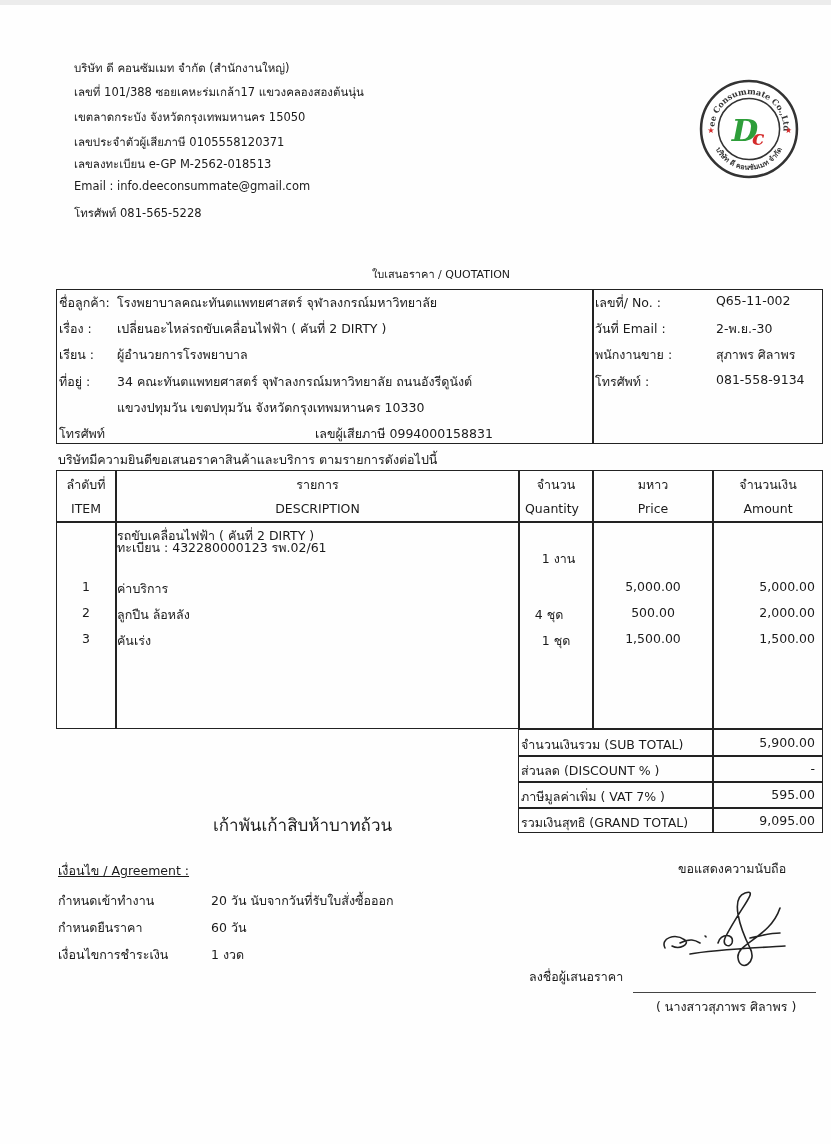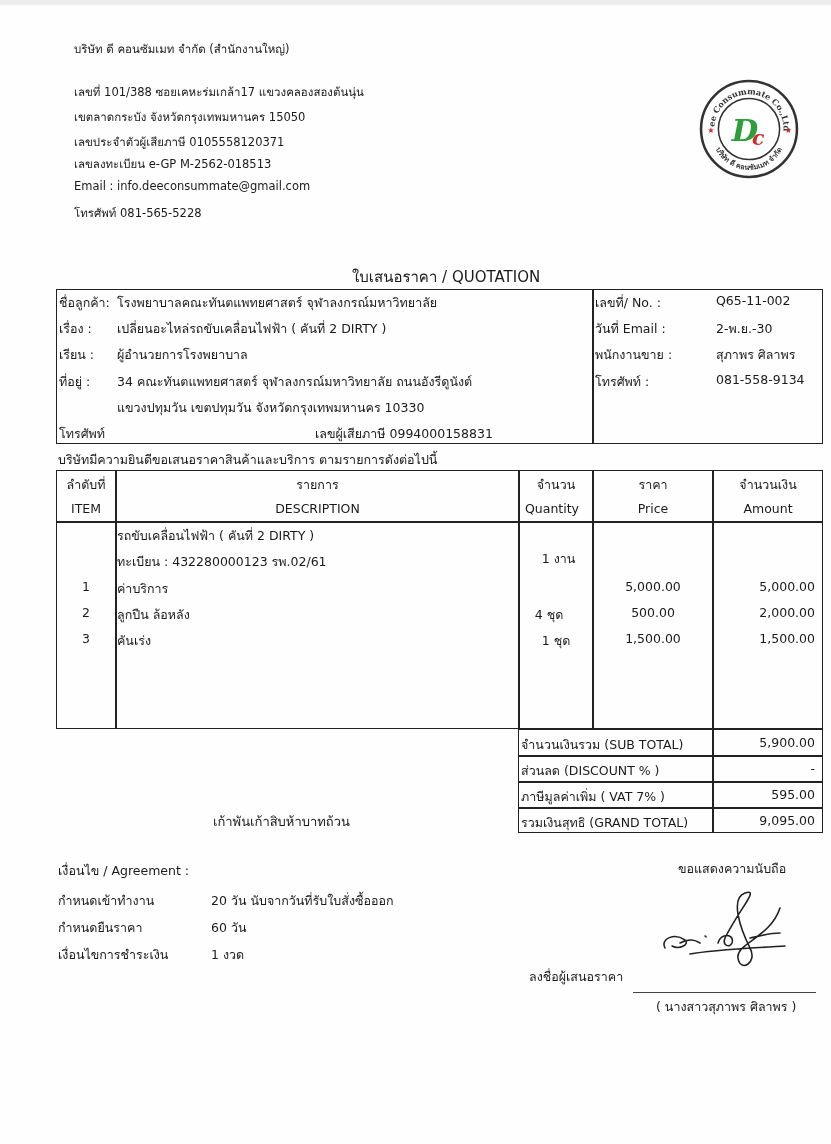--- a/index.html
+++ b/index.html
@@ -2,35 +2,35 @@
 <html><head>
 <meta charset="utf-8">
 <style>
   html, body { margin:0; padding:0; }
   body { width:831px; height:1144px; background:#fefefe; position:relative; overflow:hidden;
          font-family:"DejaVu Sans", "Liberation Sans", sans-serif; color:#1a1a1a; }
   .topbar { position:absolute; left:0; top:0; width:831px; height:5px; background:#ececec; }
   .abs { position:absolute; white-space:nowrap; }
   .co { font-size:11.5px; left:74px; }
   .logo { position:absolute; left:698px; top:78px; width:102px; height:102px; }
-  .title { font-size:15px; left:352px; top:265px; }
+  .title { font-size:11px; left:372px; top:265px; }
   .box { position:absolute; border:1.5px solid #222; box-sizing:border-box; }
   .lbl { font-size:12.5px; }
   .vline { position:absolute; background:#222; width:1.5px; }
   .hline { position:absolute; background:#222; height:1.5px; }
   .cell { font-size:12.5px; position:absolute; white-space:nowrap; }
   .c { text-align:center; }
   .r { text-align:right; }
 </style>
 </head>
 <body>
 
 <div class="topbar"></div>
 
-<div class="abs co" style="top:40px">บริษัท ดี คอนซัมเมท จำกัด   (สำนักงานใหญ่)</div>
+<div class="abs co" style="top:59px">บริษัท ดี คอนซัมเมท จำกัด   (สำนักงานใหญ่)</div>
 <div class="abs co" style="top:83px">เลขที่ 101/388 ซอยเคหะร่มเกล้า17 แขวงคลองสองต้นนุ่น</div>
 <div class="abs co" style="top:108px">เขตลาดกระบัง จังหวัดกรุงเทพมหานคร 15050</div>
 <div class="abs co" style="top:133px">เลขประจำตัวผู้เสียภาษี 0105558120371</div>
 <div class="abs co" style="top:155px">เลขลงทะเบียน e-GP M-2562-018513</div>
 <div class="abs co" style="top:179px">Email : info.deeconsummate@gmail.com</div>
 <div class="abs co" style="top:204px">โทรศัพท์  081-565-5228</div>
 
 <svg class="logo" viewBox="0 0 100 100">
   <defs>
     <path id="arcTop" d="M 16 50 A 34 34 0 0 1 84 50"></path>
@@ -80,27 +80,27 @@
 <div class="vline" style="left:518px; top:470px; height:259px;"></div>
 <div class="vline" style="left:592px; top:470px; height:259px;"></div>
 <div class="vline" style="left:712px; top:470px; height:259px;"></div>
 
 <div class="cell c" style="left:56px; width:60px; top:475px">ลำดับที่</div>
 <div class="cell c" style="left:56px; width:60px; top:501px">ITEM</div>
 <div class="cell c" style="left:116px; width:403px; top:475px">รายการ</div>
 <div class="cell c" style="left:116px; width:403px; top:501px">DESCRIPTION</div>
 <div class="cell c" style="left:519px; width:74px; top:475px">จำนวน</div>
 <div class="cell c" style="left:519px; width:66px; top:501px">Quantity</div>
-<div class="cell c" style="left:593px; width:120px; top:475px">ราคา</div>
+<div class="cell c" style="left:593px; width:120px; top:475px">มหาว</div>
 <div class="cell c" style="left:593px; width:120px; top:501px">Price</div>
 <div class="cell c" style="left:713px; width:110px; top:475px">จำนวนเงิน</div>
 <div class="cell c" style="left:713px; width:110px; top:501px">Amount</div>
 
 <div class="cell" style="left:117px; top:526px">รถขับเคลื่อนไฟฟ้า ( คันที่ 2 DIRTY )</div>
-<div class="cell" style="left:117px; top:552px">ทะเบียน : 432280000123 รพ.02/61</div>
+<div class="cell" style="left:117px; top:538px">ทะเบียน : 432280000123 รพ.02/61</div>
 
 <div>
   <div class="cell c" style="left:56px; width:60px; top:579px">1</div>
   <div class="cell" style="left:117px; top:579px">ค่าบริการ</div>
   <div class="cell c" style="left:519px; width:79px; top:549px">1 งาน</div>
   <div class="cell c" style="left:593px; width:120px; top:579px">5,000.00</div>
   <div class="cell r" style="left:713px; width:102px; top:579px">5,000.00</div>
 </div>
 <div>
   <div class="cell c" style="left:56px; width:60px; top:605px">2</div>
@@ -125,23 +125,23 @@
 
 <div class="cell" style="left:521px; top:735px">จำนวนเงินรวม (SUB TOTAL)</div>
 <div class="cell r" style="left:713px; width:102px; top:735px">5,900.00</div>
 <div class="cell" style="left:521px; top:761px">ส่วนลด  (DISCOUNT % )</div>
 <div class="cell r" style="left:713px; width:102px; top:761px">-</div>
 <div class="cell" style="left:521px; top:787px">ภาษีมูลค่าเพิ่ม (  VAT  7% )</div>
 <div class="cell r" style="left:713px; width:102px; top:787px">595.00</div>
 <div class="cell" style="left:521px; top:813px">รวมเงินสุทธิ (GRAND  TOTAL)</div>
 <div class="cell r" style="left:713px; width:102px; top:813px">9,095.00</div>
 
-<div class="abs" style="left:213px; top:811px; font-size:13px">เก้าพันเก้าสิบห้าบาทถ้วน</div>
+<div class="abs" style="left:213px; top:811px; font-size:17px">เก้าพันเก้าสิบห้าบาทถ้วน</div>
 
-<div class="abs" style="left:58px; top:861px; font-size:12.5px; ">เงื่อนไข / Agreement :</div>
+<div class="abs" style="left:58px; top:861px; font-size:12.5px; text-decoration:underline">เงื่อนไข / Agreement :</div>
 <div class="abs lbl" style="left:58px; top:891px">กำหนดเข้าทำงาน</div>
 <div class="abs lbl" style="left:211px; top:891px">20 วัน นับจากวันที่รับใบสั่งซื้อออก</div>
 <div class="abs lbl" style="left:58px; top:918px">กำหนดยืนราคา</div>
 <div class="abs lbl" style="left:211px; top:918px">60  วัน</div>
 <div class="abs lbl" style="left:58px; top:945px">เงื่อนไขการชำระเงิน</div>
 <div class="abs lbl" style="left:211px; top:945px"> 1 งวด</div>
 
 <div class="abs lbl" style="left:678px; top:859px">ขอแสดงความนับถือ</div>
 <svg class="abs" style="left:650px; top:888px; width:140px; height:90px" viewBox="0 0 140 90">
   <path d="M 15 60 C 10 50, 25 45, 35 52 C 40 56, 30 62, 22 58 M 30 55 C 40 50, 45 52, 50 55 M 55 48 Q 56 48 56 49 M 68 55 C 70 45, 85 45, 82 55 C 80 60, 72 58, 75 50 C 90 20, 110 0, 95 5 C 80 10, 90 40, 100 60 C 108 75, 90 85, 88 70 C 86 55, 120 50, 130 20 M 100 50 C 110 48, 120 45, 130 45 M 40 66 C 60 62, 100 60, 135 58" fill="none" stroke="#222" stroke-width="1.6" stroke-linecap="round"></path>

